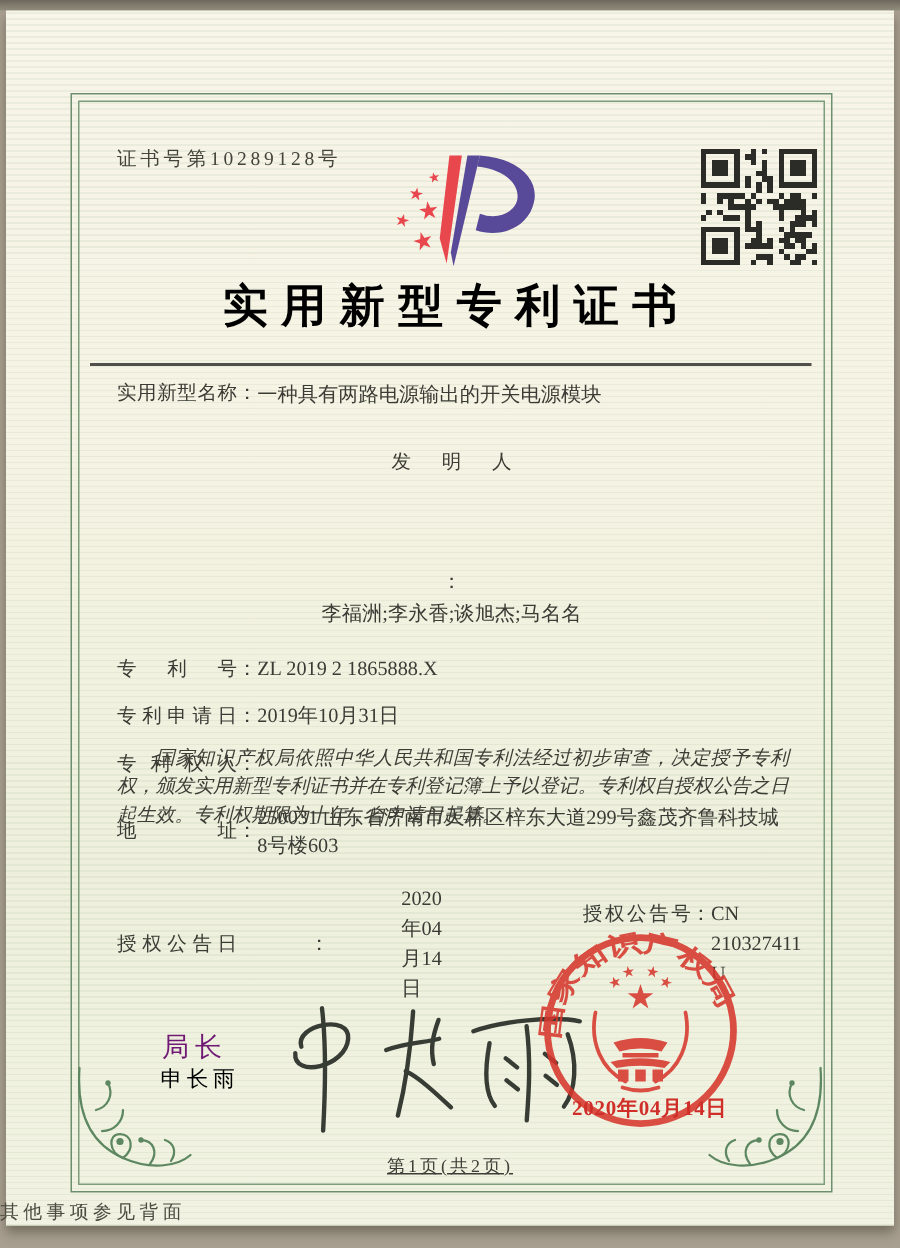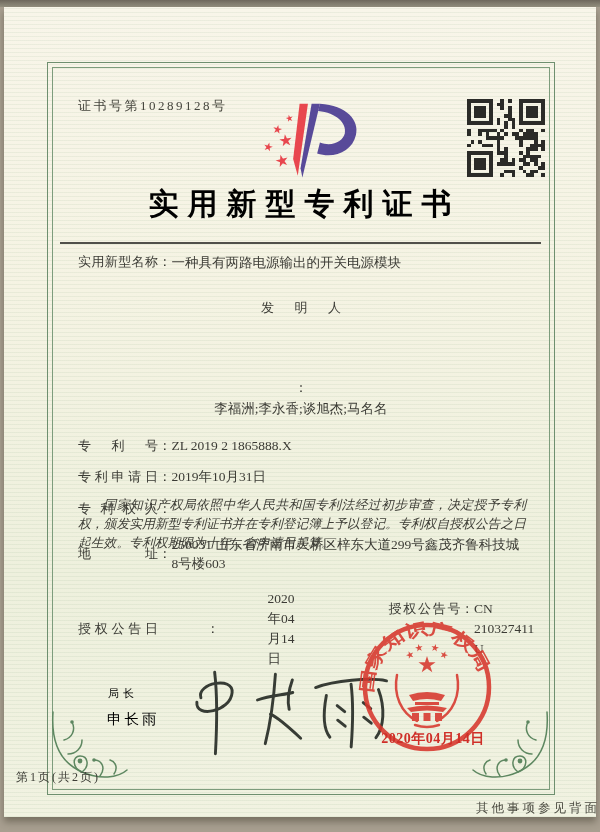--- a/index.html
+++ b/index.html
@@ -58,34 +58,34 @@
   .r5{margin-bottom:16px;}
   .r6 .val{line-height:19px;}
   .r7{margin-top:16px;gap:48px;}
   .pair2{margin-left:46px;display:flex;}
   .pair2 .lbl{width:72px;flex-basis:72px;}
   .paragraphs{
     position:absolute;left:78px;top:496px;width:448px;
     font-size:12.8px;line-height:19px;color:#3d3d36;text-align:justify;
   }
   .paragraphs p{margin:0;text-indent:2em;font-style:italic;}
-  .sig-title{position:absolute;left:108px;top:686px;font-size:11px;letter-spacing:4px;color:#000000;}
+  .sig-title{position:absolute;left:108px;top:686px;font-size:18px;letter-spacing:4px;color:#701a75;}
   .sig-name{position:absolute;left:107px;top:710px;font-size:14.5px;letter-spacing:3px;color:#000000;font-family:Liberation Mono, monospace;}
   .signature{position:absolute;left:170px;top:662px;width:230px;height:95px;}
   .seal{position:absolute;left:357px;top:617px;width:140px;height:140px;}
   .seal-date{
     position:absolute;left:366px;top:730px;width:134px;text-align:center;
     color:#cf2f28;font-size:14px;letter-spacing:.5px;font-weight:bold;
   }
   .page-footer{
-    position:absolute;left:16px;right:0;top:769px;text-align:left;
-    font-size:12px;letter-spacing:2px;color:#3e3e37;
+    position:absolute;left:0;right:0;top:769px;text-align:center;
+    font-size:12px;letter-spacing:2px;color:#3e3e37;text-decoration:underline;
   }
   .back-note{
-    position:absolute;left:0;right:0;top:800px;text-align:right;
+    position:absolute;left:0;right:0;top:800px;text-align:left;
     font-size:12.5px;letter-spacing:3px;color:#4a4a40;
   }
   .corner{position:absolute;width:80px;height:80px;}
   .corner.br{left:470px;top:710px;}
   .corner.bl{left:50px;top:710px;transform:scaleX(-1);}
   .top-edge{position:absolute;left:0;top:0;right:0;height:7px;background:linear-gradient(180deg,#6d675c,#93907f);}
 </style>
 </head>
 <body>
 

